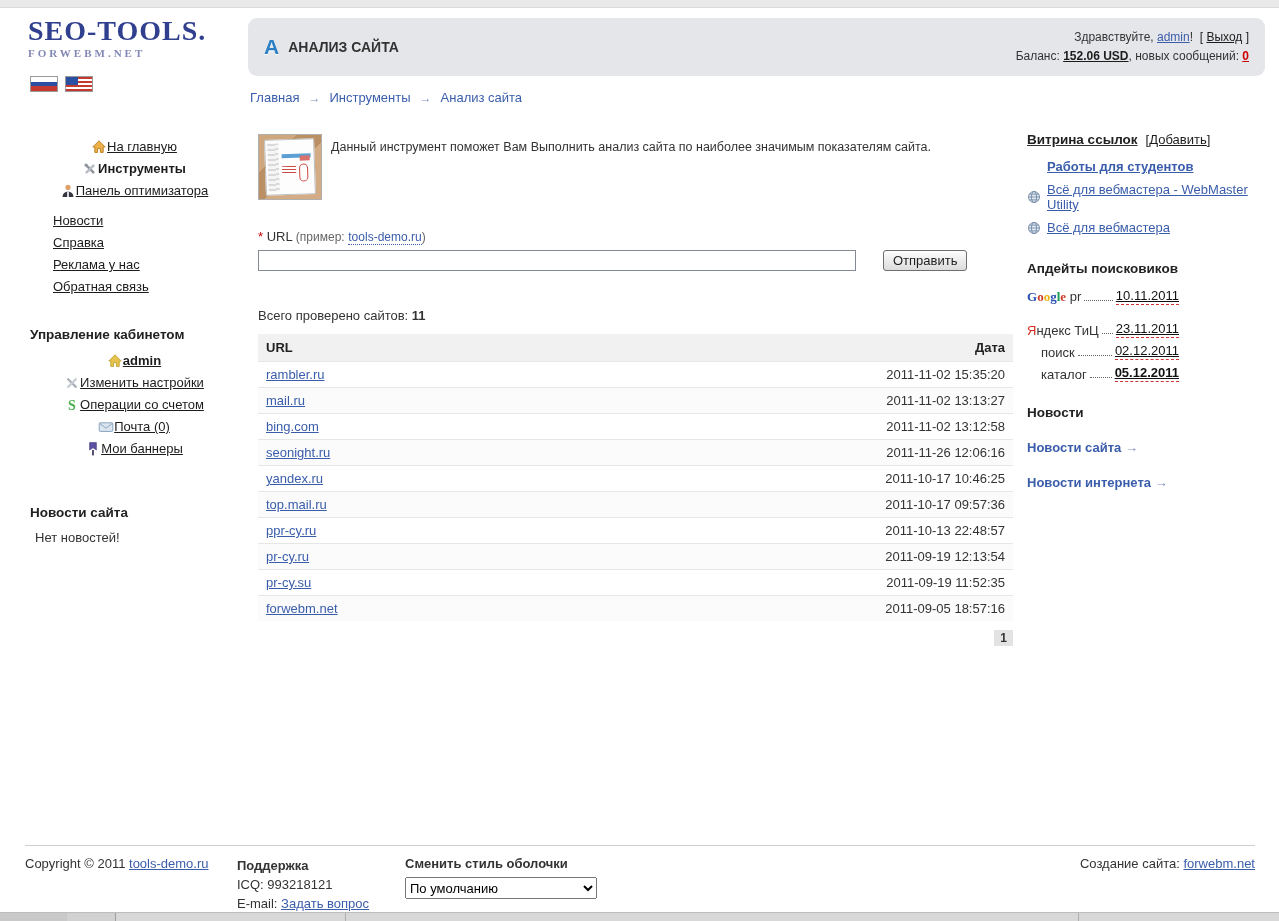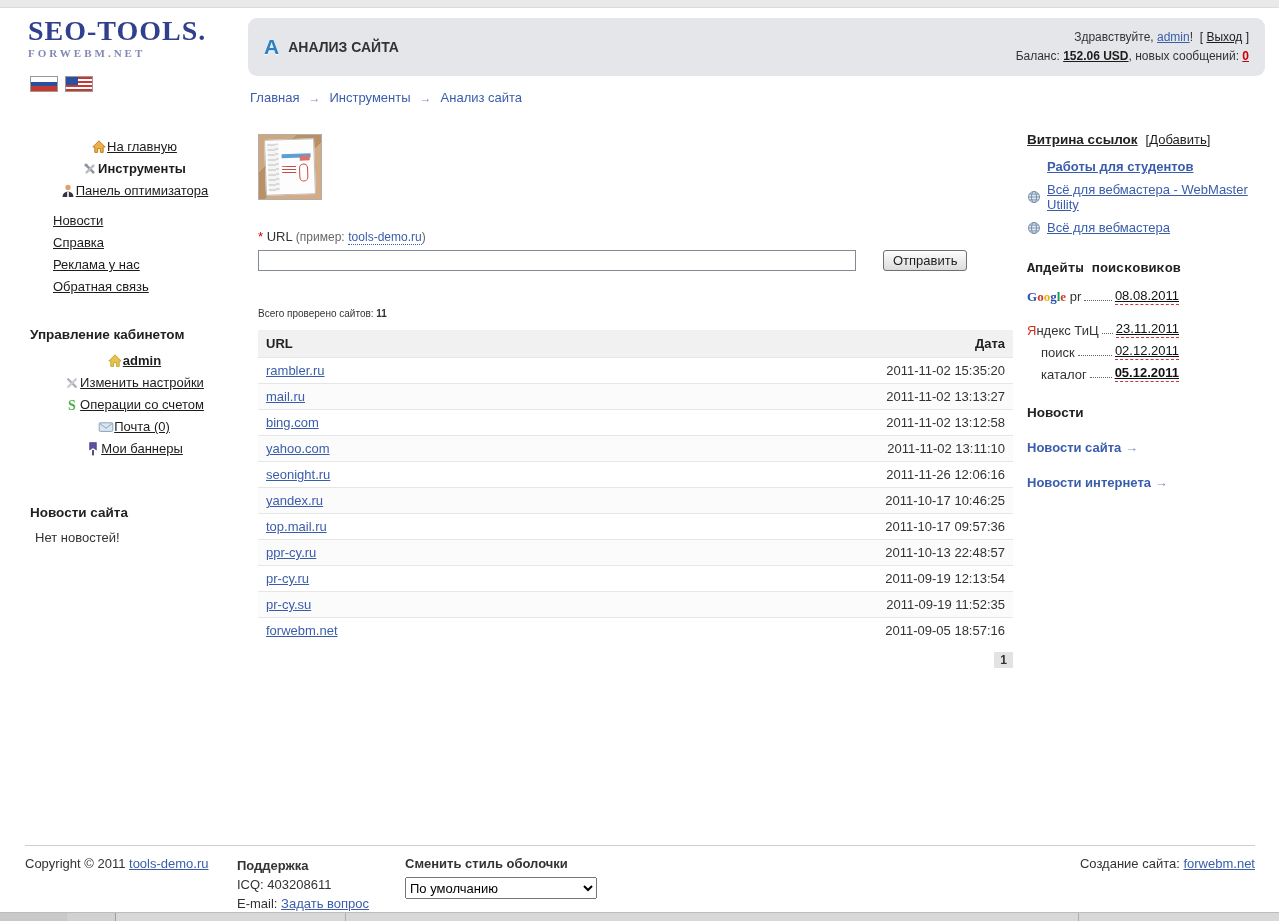--- a/index.html
+++ b/index.html
@@ -60,41 +60,41 @@
 
   .url-line { margin-top:29px; font-size:13px; }
   .req { color:#cc0000; }
   .hint { color:#666; font-size:12px; }
   .dotted-lnk { color:#3a5dab; border-bottom:1px dotted #3a5dab; cursor:pointer; }
   .form-row { margin-top:6px; display:flex; align-items:center; }
   .url-input { width:598px; height:21px; border:1px solid #848a93; font-size:13px; padding:2px 4px; font-family:"Liberation Sans", sans-serif; }
   .submit-btn { margin-left:27px; padding:2px 9px; font-size:13px; font-family:"Liberation Sans", sans-serif; color:#222;
                 background:linear-gradient(to bottom,#fdfdfd,#dcdcdc); border:1px solid #6f6f6f; border-radius:3px; cursor:pointer; }
 
-  .total-line { margin-top:37px; font-size:10px; }
+  .total-line { margin-top:37px; font-size:13px; }
 
   table.results { margin-top:11px; width:755px; border-collapse:collapse; }
   table.results th { background:#f1f1f1; font-weight:bold; font-size:13px; text-align:left; padding:6px 8px; color:#222; }
   table.results th.col-date { text-align:right; }
   table.results td { padding:5px 8px; border-top:1px solid #e6e6e6; font-size:13px; }
   table.results td.cell-date { text-align:right; color:#333; }
   table.results tr:nth-child(even) td { background:#fbfbfb; }
 
   .pagination { margin-top:9px; text-align:right; }
   .page-num { display:inline-block; background:#e3e3e3; font-weight:bold; font-size:12px; padding:1px 6px; cursor:pointer; }
 
   
   .right-sidebar { position:absolute; left:1027px; top:132px; width:246px; }
   .rs-head-row { display:flex; align-items:baseline; gap:8px;text-decoration:underline; }
   .rs-heading { font-weight:bold; font-size:13.5px; color:#222; }
   .bracket { color:#222; }
   .featured-link { display:block; margin:12px 0 0 20px; font-weight:bold; }
   .icon-link { display:flex; align-items:center; gap:6px; margin-top:8px; }
   .icon-link .ic { width:14px; height:14px; flex:0 0 14px; }
-  .upd-heading { font-weight:bold; font-size:13.5px; color:#222; margin-top:26px;font-family:Liberation Mono, monospace; }
+  .upd-heading { font-weight:bold; font-size:13.5px; color:#222; margin-top:26px; }
   .upd-row { display:flex; align-items:flex-end; width:152px; margin-top:12px; font-size:13px; }
   .upd-row.indent { padding-left:14px; margin-top:5px; }
   .upd-label { white-space:nowrap; color:#333; }
   .leader { flex:1; border-bottom:1px dotted #666; margin:0 3px 4px 3px; min-width:8px; }
   .upd-date { white-space:nowrap; color:#111; text-decoration:underline; border-bottom:1px dashed #cc3333; padding-bottom:1px; cursor:pointer; }
   .g-blue{color:#2a51b0;} .g-red{color:#cf3b28;} .g-yellow{color:#e8b30e;} .g-green{color:#199a52;}
   .goog { font-weight:bold; font-family:"Liberation Serif", serif; }
   .ya-first { color:#d42b1e; }
   .news-heading { font-weight:bold; font-size:13.5px; color:#222; margin-top:23px; }
   .news-link { display:block; margin-top:20px; color:#3a5dab; cursor:pointer;font-weight:bold; }
@@ -252,20 +252,21 @@
     <div class="intro">
       <div class="thumb">
         <div class="win">
             <div class="menu"></div>
             <div class="bluebar"></div>
             <div class="redtxt"></div>
             <div class="redbox"></div>
             <div class="redbtn"></div>
           </div>
       </div>
+      <div class="intro-text">Данный инструмент поможет Вам Выполнить анализ сайта по наиболее значимым показателям сайта.</div>
     </div>
 
     <div class="url-line">
       <span class="req">*</span>
       <span>URL</span>
       <span class="hint">(пример:</span>
       <span class="dotted-lnk" style="font-size:12px;">tools-demo.ru</span><span class="hint">)</span>
     </div>
     <div class="form-row">
       <input class="url-input" type="text" value="" style="">
@@ -291,24 +292,20 @@
           </tr>
         <tr>
             <td><span class="lnk">mail.ru</span></td>
             <td class="cell-date">2011-11-02 13:13:27</td>
           </tr>
         <tr>
             <td><span class="lnk">bing.com</span></td>
             <td class="cell-date">2011-11-02 13:12:58</td>
           </tr>
         <tr>
-            <td><span class="lnk">yahoo.com</span></td>
-            <td class="cell-date">2011-11-02 13:11:10</td>
-          </tr>
-        <tr>
             <td><span class="lnk">seonight.ru</span></td>
             <td class="cell-date">2011-11-26 12:06:16</td>
           </tr>
         <tr>
             <td><span class="lnk">yandex.ru</span></td>
             <td class="cell-date">2011-10-17 10:46:25</td>
           </tr>
         <tr>
             <td><span class="lnk">top.mail.ru</span></td>
             <td class="cell-date">2011-10-17 09:57:36</td>
@@ -363,21 +360,21 @@
             <path d="M1.7 8 h12.6 M2.6 4.7 h10.8 M2.6 11.3 h10.8" stroke="#6e87a5" fill="none"></path>
           </svg>
       </span>
       <span class="lnk">Всё для вебмастера</span>
     </div>
 
     <div class="upd-heading">Апдейты поисковиков</div>
     <div class="upd-row">
       <span class="upd-label"><span class="goog"><span class="g-blue">G</span><span class="g-red">o</span><span class="g-yellow">o</span><span class="g-blue">g</span><span class="g-green">l</span><span class="g-red">e</span></span> <span>pr</span></span>
       <span class="leader"></span>
-      <span class="upd-date">08.08.2011</span>
+      <span class="upd-date">10.11.2011</span>
     </div>
     <div class="upd-row" style="margin-top:16px;">
       <span class="upd-label"><span class="ya-first">Я</span><span>ндекс ТиЦ</span></span>
       <span class="leader"></span>
       <span class="upd-date">23.11.2011</span>
     </div>
     <div class="upd-row indent">
       <span class="upd-label">поиск</span>
       <span class="leader"></span>
       <span class="upd-date">02.12.2011</span>
@@ -393,21 +390,21 @@
     <span class="news-link"><span>Новости интернета</span> <span class="news-arrow">→</span></span>
   </div>
 
   <div class="footer">
     <div class="f-copy">
       <span>Copyright © 2011</span>
       <span class="lnk">tools-demo.ru</span>
     </div>
     <div class="f-support">
       <div class="f-head">Поддержка</div>
-      <div>ICQ: 403208611</div>
+      <div>ICQ: 993218121</div>
       <div>
         <span>E-mail:</span>
         <span class="lnk">Задать вопрос</span>
       </div>
     </div>
     <div class="f-style">
       <div class="f-head">Сменить стиль оболочки</div>
       <select>
         <option>По умолчанию</option>
       </select>

